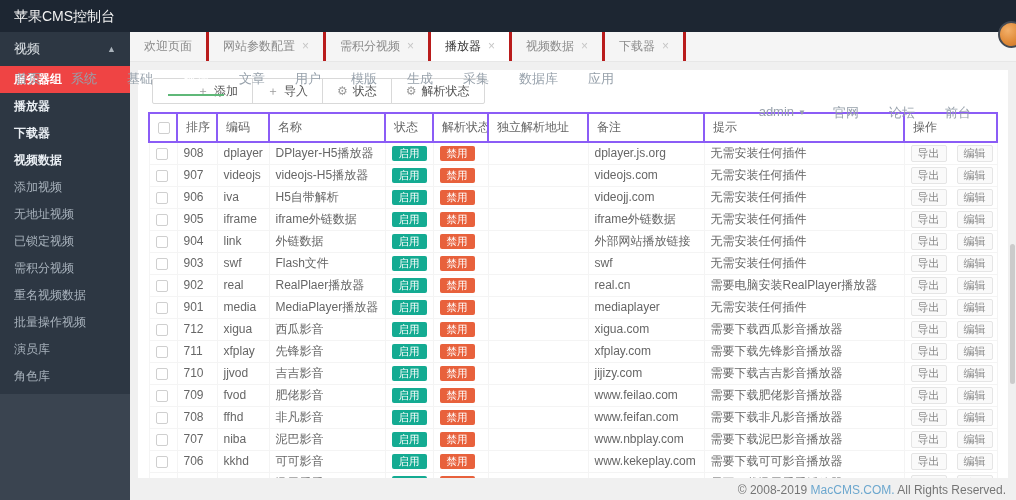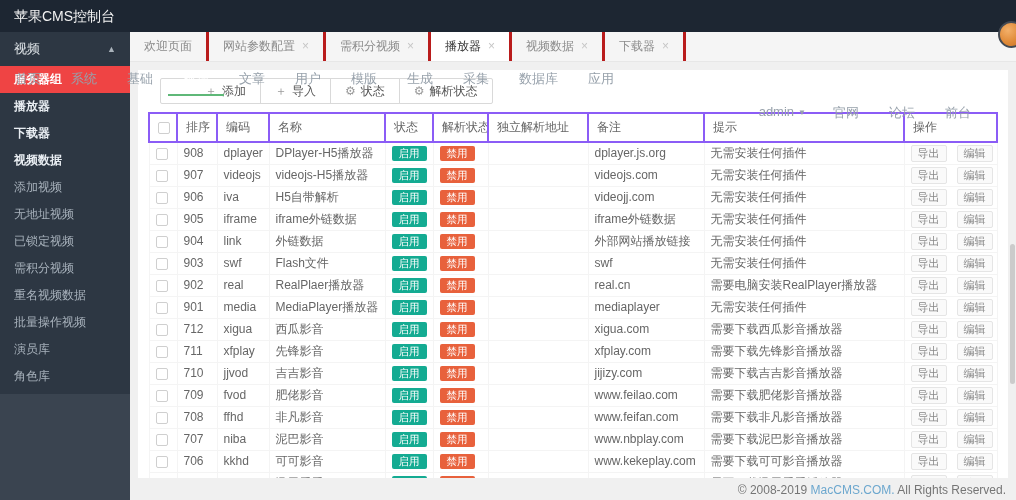--- a/index.html
+++ b/index.html
@@ -42,21 +42,21 @@
     border-right:3px solid #b91c1c; display:flex; align-items:center; gap:7px; cursor:pointer; white-space:nowrap; }
   .tab.active { background:#fff; color:#333; }
   .tab .x { color:#c6c6c6; font-size:12px; }
 
   .panel { background:#fff; margin:8px 8px 0 8px; padding:8px 10px; height:408px; overflow:hidden; }
 
   .btn-group { display:inline-flex; }
   .btn { height:26px; line-height:24px; padding:0 14px; border:1px solid #d9d9d9;
     background:#fff; color:#555; font-size:12px; margin-left:-1px; cursor:pointer;
     font-family:inherit; white-space:nowrap; }
-  .btn:first-child { margin-left:12px; border-radius:2px 0 0 2px;padding-left:44px; }
+  .btn:first-child { margin-left:4px; border-radius:2px 0 0 2px;padding-left:44px; }
   .btn:last-child { border-radius:0 2px 2px 0; }
   .btn .ic { color:#9a9a9a; margin-right:5px; font-size:12px; }
 
   table { width:100%; border-collapse:collapse; table-layout:fixed; margin-top:8px;
     font-size:12px; color:#666; }
   th { font-weight:normal; text-align:left; color:#666; padding:5px 8px;
     border:2px solid #8b5cf6; white-space:nowrap; overflow:hidden; }
   td { padding:2px 6px; border:1px solid #f4f4f4; line-height:15px; height:20px;
     white-space:nowrap; overflow:hidden; }
   .cb { display:inline-block; width:12px; height:12px; border:1px solid #cfcfcf;

